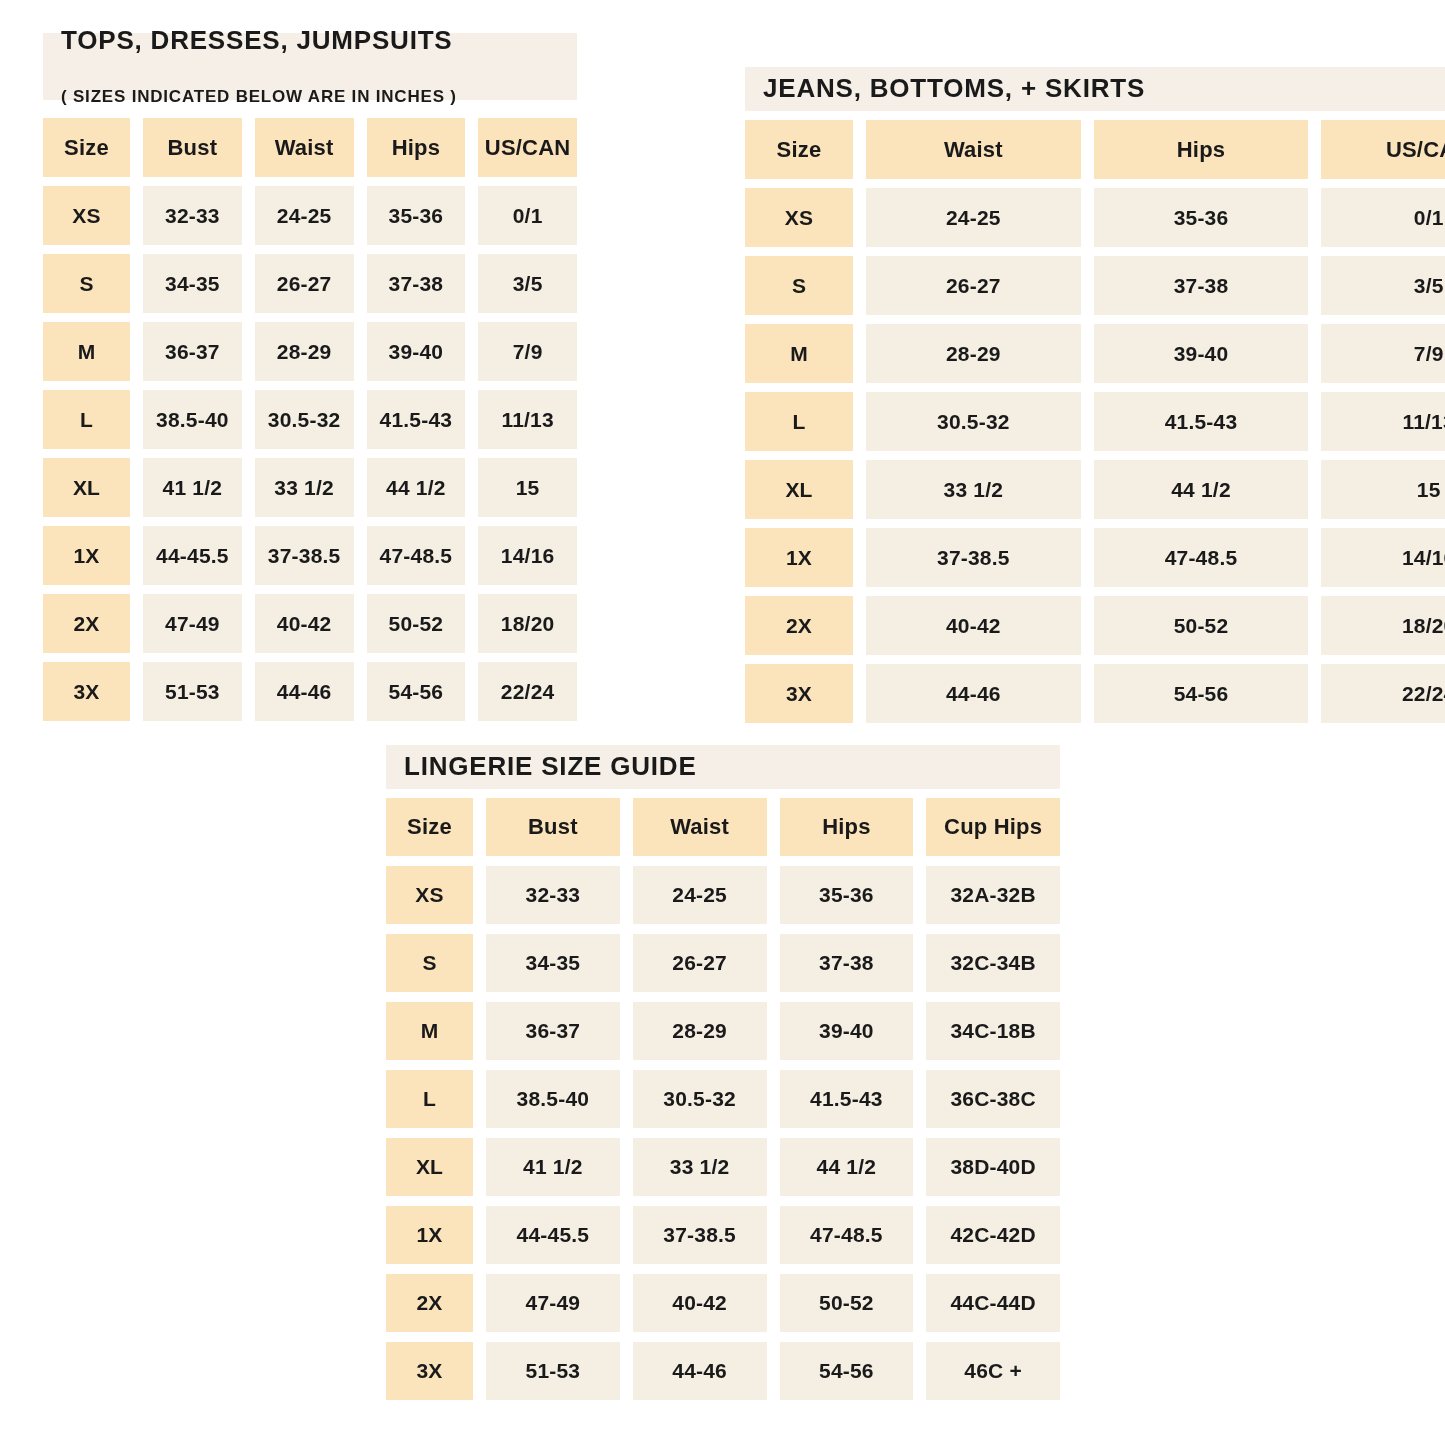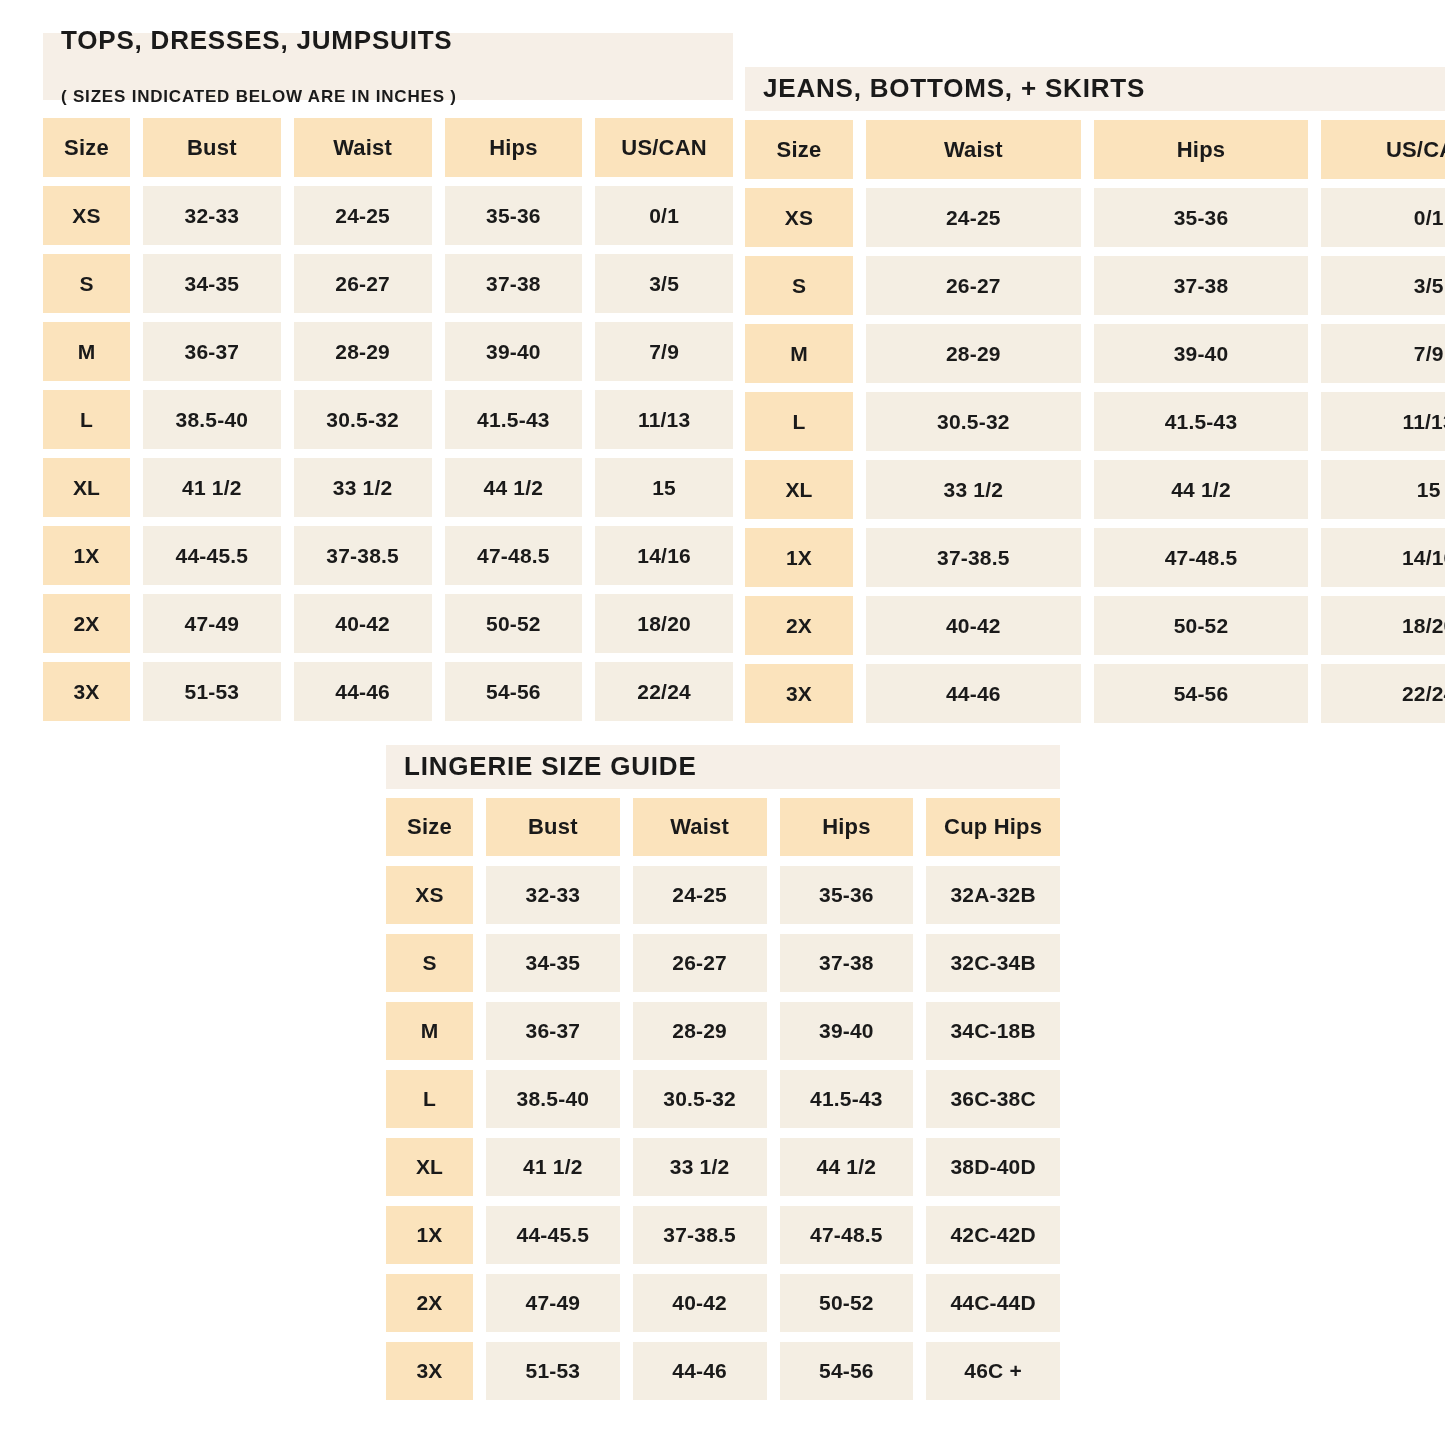--- a/index.html
+++ b/index.html
@@ -9,21 +9,21 @@
   }
   body {
     width: 1445px;
     height: 1445px;
     position: relative;
     overflow: hidden;
     font-family: "Liberation Sans", "DejaVu Sans", sans-serif;
     color: var(--text, #1a1a1a);
   }
   .table-section { position: absolute; }
-  .section-tops     { left: 43px;  top: 33px;  width: 690px; }
+  .section-tops     { left: 43px;  top: 33px;  width: 534px; }
   .section-jeans    { left: 745px; top: 67px;  width: 791px; }
   .section-lingerie { left: 358px; top: 745px; width: 674px; padding-left: 28px; }
 
   .title-band {
     background: var(--band, #f6efe7);
     box-sizing: border-box;
     display: flex;
     flex-direction: column;
     justify-content: center;
     gap: 3px;

